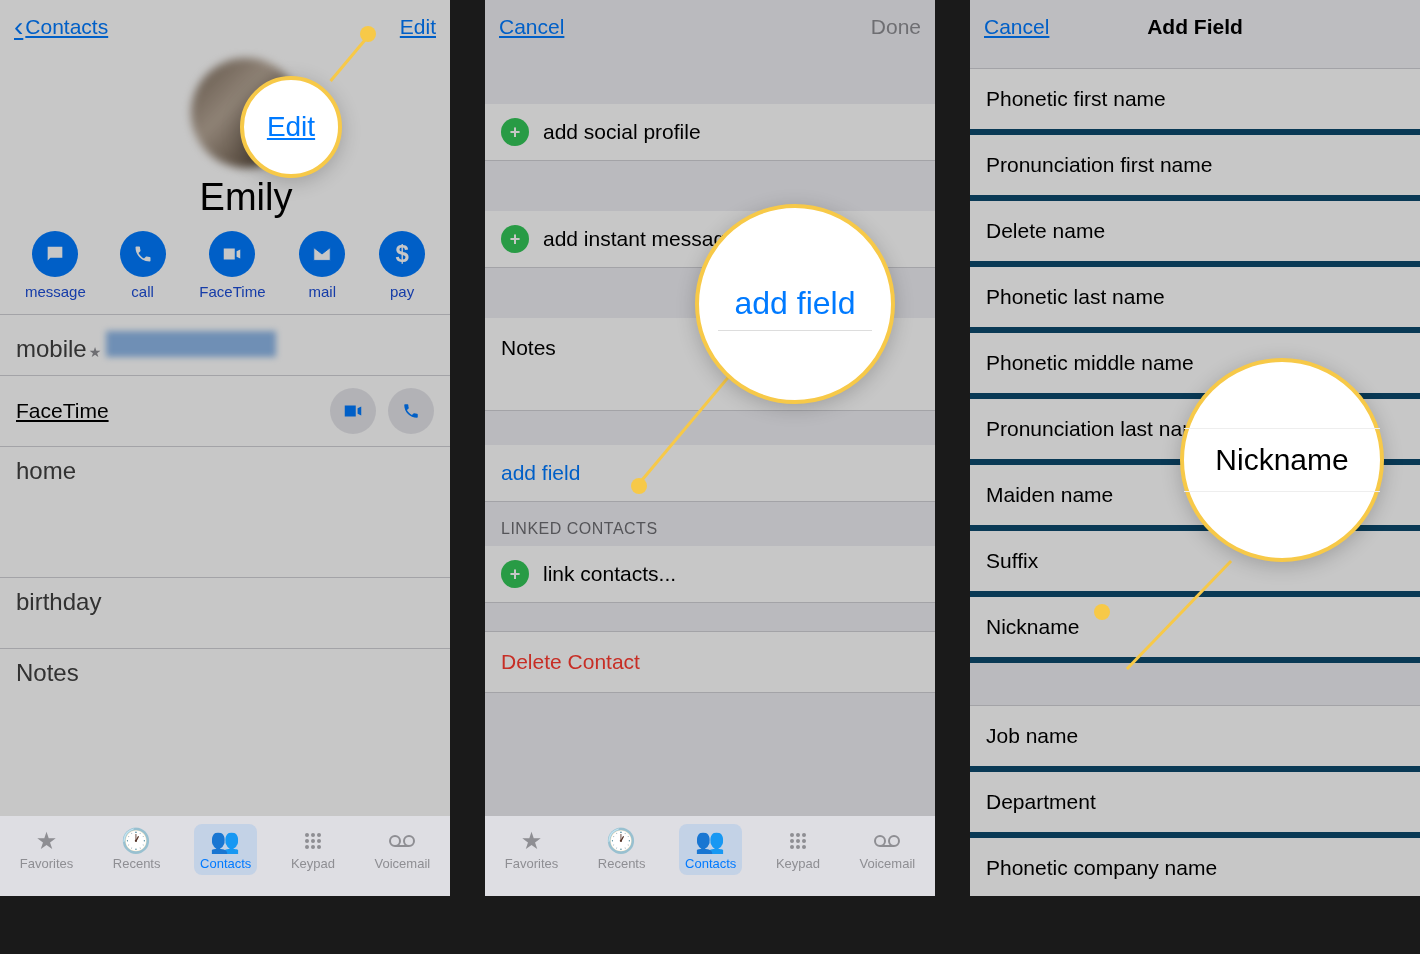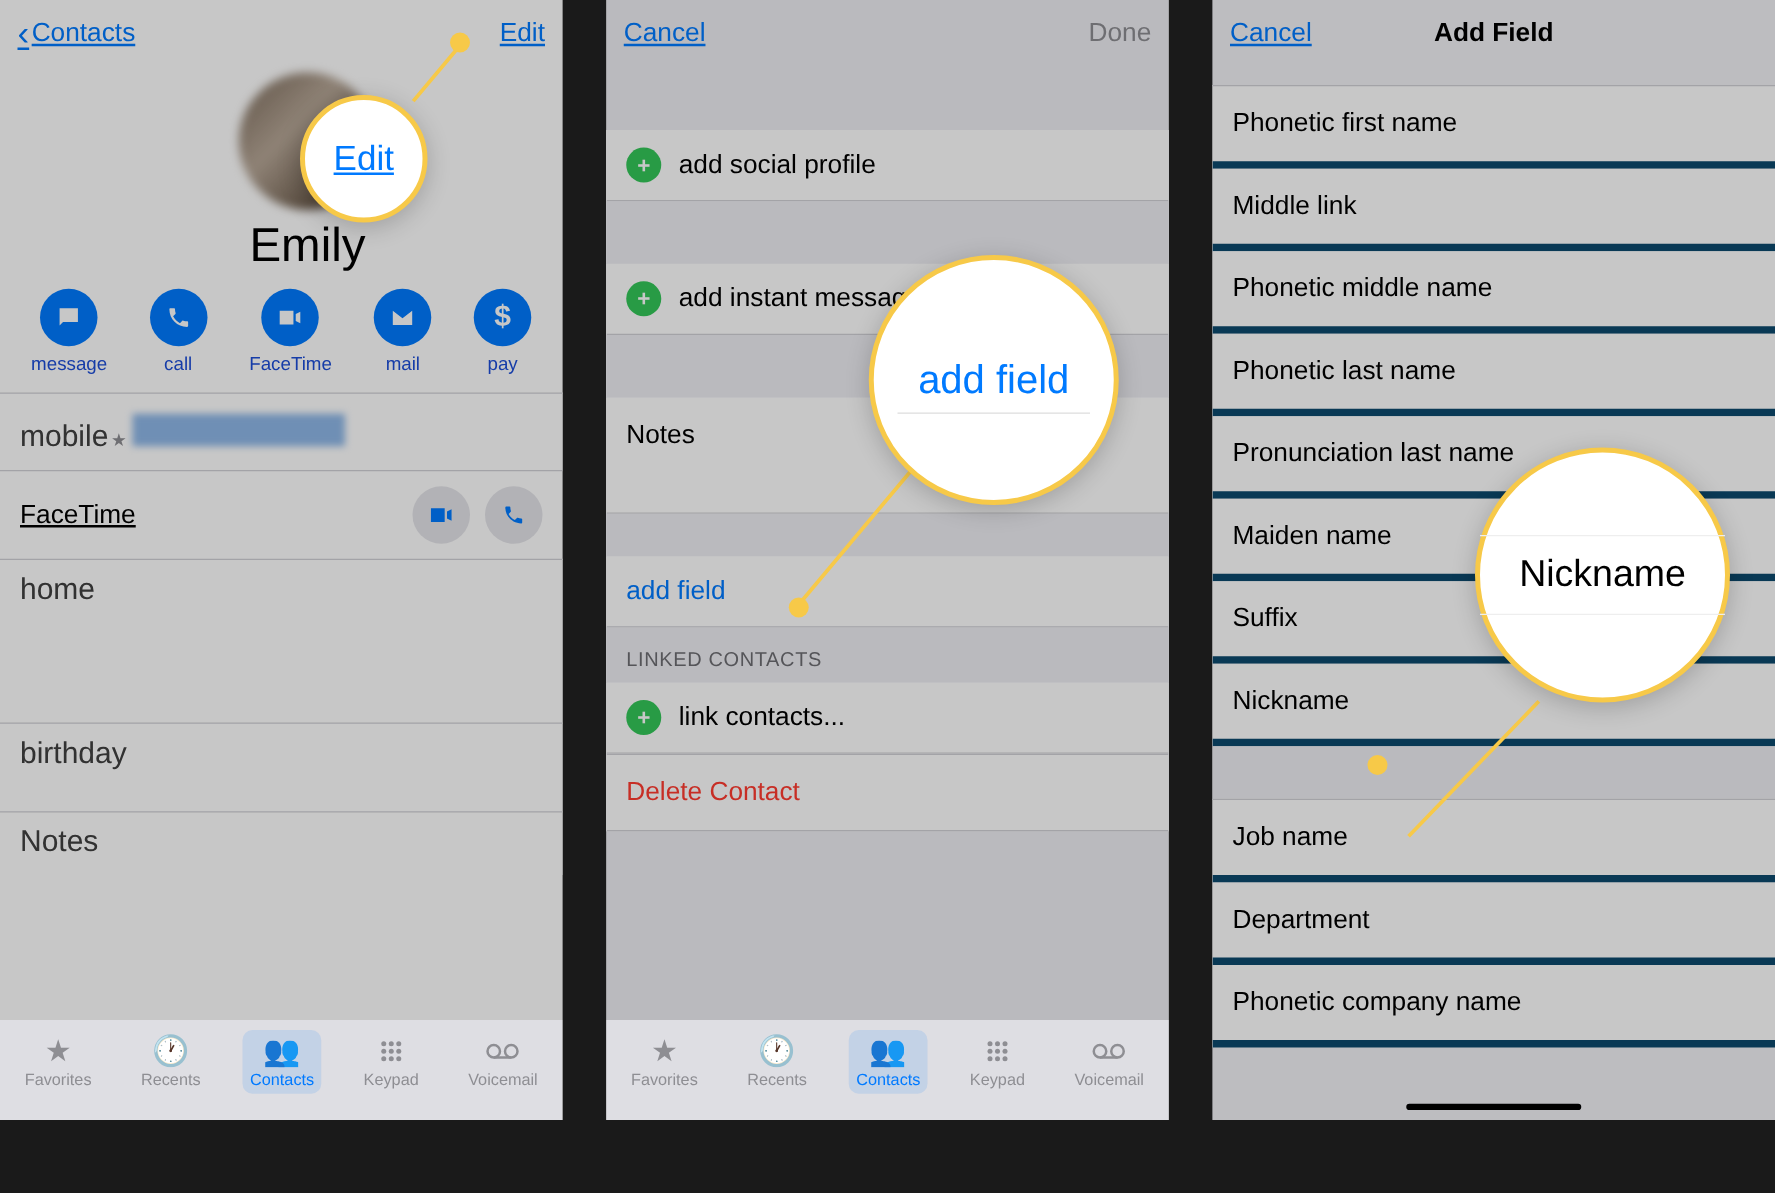--- a/index.html
+++ b/index.html
@@ -38,21 +38,21 @@
   
   .screen2 { background: #efeff4; }
   .edit-row { display: flex; align-items: center; gap: 14px; padding: 14px 16px; background: #fff; border-bottom: 1px solid #d1d1d6; font-size: 21px; }
   .edit-row.spacer-top { margin-top: 50px; }
   .plus-icon { width: 28px; height: 28px; border-radius: 50%; background: #34c759; display: flex; align-items: center; justify-content: center; color: #fff; font-size: 18px; font-weight: bold; flex-shrink: 0; }
   .grey-gap { height: 34px; background: #efeff4; }
   .grey-gap.lg { height: 50px; }
   .notes-box { padding: 18px 16px 50px; background: #fff; font-size: 21px; border-bottom: 1px solid #d1d1d6; }
   .add-field-link { color: #007aff; font-size: 21px; padding: 16px; background: #fff; border-bottom: 1px solid #d1d1d6; }
   .group-header { padding: 18px 16px 8px; font-size: 16px; color: #6d6d72; background: #efeff4; letter-spacing: 0.5px; }
-  .delete-row { padding: 18px 16px; background: #fff; color: #ff3b30; font-size: 21px; text-align: left; border-top: 1px solid #d1d1d6; border-bottom: 1px solid #d1d1d6; }
+  .delete-row { padding: 18px 16px; background: #fff; color: #ff3b30; font-size: 21px; text-align: left; border-top: 1px solid #d1d1d6; border-bottom: 1px solid #d1d1d6; margin-top: 28px; }
 
   
   .field-row { padding: 18px 16px; background: #fff; border-bottom: 6px solid #0c4a6e; font-size: 21px; }
   .field-gap { height: 42px; background: #efeff4; }
   .s3-start { border-top: 1px solid #d1d1d6; margin-top: 14px; }
 
   
   .tabbar { position: absolute; bottom: 0; left: 0; right: 0; height: 80px; background: #dedee3; display: flex; justify-content: space-around; align-items: flex-start; padding-top: 8px; z-index: 60; }
   .tab { display: flex; flex-direction: column; align-items: center; gap: 2px; color: #8e8e93; font-size: 13px; padding: 4px 6px; border-radius: 8px; }
   .tab.active { color: #007aff; background: rgba(0,122,255,0.12); }
@@ -292,23 +292,24 @@
 <div class="screen screen3">
   <div class="content">
     <div class="navbar">
       <div class="nav-left">
           <span>Cancel</span>
         </div>
       <div class="nav-title">Add Field</div>
       <div></div>
     </div>
     <div class="field-row s3-start">Phonetic first name</div>
-    <div class="field-row">Middle link</div>
+    <div class="field-row">Pronunciation first name</div>
+    <div class="field-row">Delete name</div>
+    <div class="field-row">Phonetic last name</div>
     <div class="field-row">Phonetic middle name</div>
-    <div class="field-row">Phonetic last name</div>
     <div class="field-row">Pronunciation last name</div>
     <div class="field-row">Maiden name</div>
     <div class="field-row">Suffix</div>
     <div class="field-row">Nickname</div>
     <div class="field-gap"></div>
     <div class="field-row" style="border-top:1px solid #d1d1d6">Job name</div>
     <div class="field-row">Department</div>
     <div class="field-row">Phonetic company name</div>
   </div>
   <div class="dim"></div>

